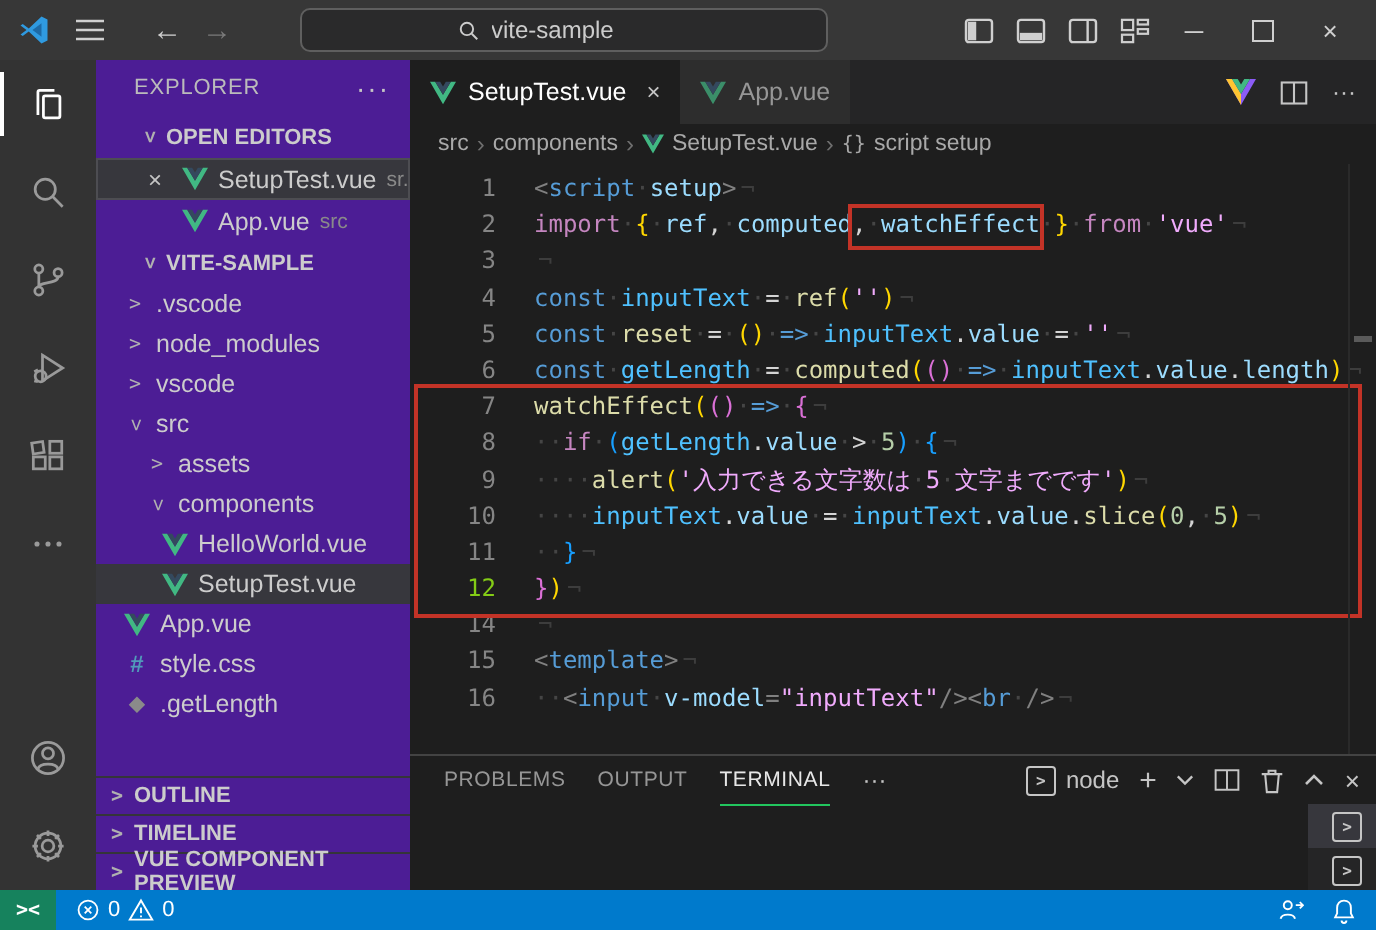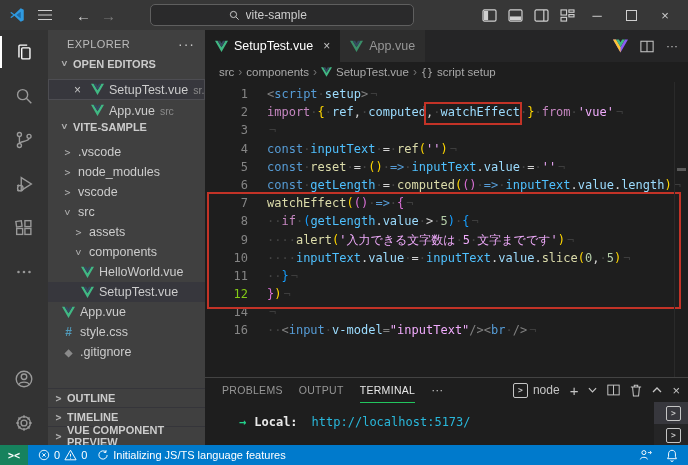--- a/index.html
+++ b/index.html
@@ -25,24 +25,24 @@
 
   
   .activitybar{width:48px;background:#333333;display:flex;flex-direction:column;align-items:center;flex:0 0 48px;}
   .ab-item{width:48px;height:44px;display:flex;align-items:center;justify-content:center;position:relative;}
   .ab-item.active::before{content:"";position:absolute;left:0;top:6px;bottom:6px;width:2px;background:#ffffff;}
   .ab-spacer{flex:1;}
   .ab-item svg{stroke:#9a9a9a;fill:none;stroke-width:1.5;}
   .ab-item.active svg{stroke:#ffffff;}
 
   
-  .sidebar{width:157px;background:#404040;flex:0 0 157px;display:flex;flex-direction:column;font-size:12.5px;min-height:0;}
+  .sidebar{width:157px;background:#4c1d95;flex:0 0 157px;display:flex;flex-direction:column;font-size:12.5px;min-height:0;}
   .sb-header{height:28px;display:flex;align-items:center;padding:0 10px 0 19px;color:#bbbbbb;font-size:11px;letter-spacing:.4px;flex:0 0 28px;}
   .sb-header .more{margin-left:auto;color:#c5c5c5;font-size:14px;letter-spacing:1px;}
-  .sb-sech{height:21px;display:flex;align-items:flex-start;gap:3px;padding-left:11px;color:#cccccc;font-weight:bold;font-size:11px;flex:0 0 21px;}
+  .sb-sech{height:21px;display:flex;align-items:center;gap:3px;padding-left:21px;color:#cccccc;font-weight:bold;font-size:11px;flex:0 0 21px;}
   .chev{display:inline-block;color:#b0b0b0;font-family:"DejaVu Sans Mono",monospace;font-size:10px;width:11px;text-align:center;flex:0 0 11px;}
   .chev.open{transform:rotate(90deg);}
   .oe-row{height:21px;display:flex;align-items:center;padding-left:26px;gap:5px;color:#cccccc;flex:0 0 21px;}
   .oe-row .cx{width:12px;color:#c5c5c5;font-size:12px;flex:0 0 12px;}
   .oe-row.sel{background:#37373d;outline:1px solid #4d4d52;outline-offset:-1px;}
   .oe-row .dim{color:#8a8a8a;font-size:10.5px;}
   .tree{flex:1;min-height:0;overflow:hidden;}
   .t-row{height:20px;display:flex;align-items:center;gap:5px;color:#cccccc;}
   .t-row.sel{background:#37373d;}
   .p1{padding-left:14px;} .p2{padding-left:25px;} .p3{padding-left:33px;}
@@ -310,21 +310,21 @@
               <polygon points="4.8,0 12,12 19.2,0 14.6,0 12,4.4 9.4,0" fill="#34495e"></polygon>
             </svg>
             <span>App.vue</span>
           </div>
         <div class="t-row p1">
             <span class="ficon css-badge">#</span>
             <span>style.css</span>
           </div>
         <div class="t-row p1">
             <span class="ficon git-badge">◆</span>
-            <span>.gitignore</span>
+            <span>.getLength</span>
           </div>
       </div>
       <div class="sb-bottom">
         <div class="sb-bot-row">
             <span class="chev">&gt;</span>
             <span>OUTLINE</span>
           </div>
         <div class="sb-bot-row">
             <span class="chev">&gt;</span>
             <span>TIMELINE</span>
@@ -390,20 +390,21 @@
             <div class="code-line"><span class="line-num">4</span><span class="line-text"><span class="tok-kw">const</span><span class="tok-ws">·</span><span class="tok-cvar">inputText</span><span class="tok-ws">·</span><span class="tok-op">=</span><span class="tok-ws">·</span><span class="tok-fn">ref</span><span class="tok-b1">(</span><span class="tok-str">''</span><span class="tok-b1">)</span><span class="tok-eol">¬</span></span></div>
             <div class="code-line"><span class="line-num">5</span><span class="line-text"><span class="tok-kw">const</span><span class="tok-ws">·</span><span class="tok-fn">reset</span><span class="tok-ws">·</span><span class="tok-op">=</span><span class="tok-ws">·</span><span class="tok-b1">()</span><span class="tok-ws">·</span><span class="tok-kw">=&gt;</span><span class="tok-ws">·</span><span class="tok-cvar">inputText</span><span class="tok-op">.</span><span class="tok-var">value</span><span class="tok-ws">·</span><span class="tok-op">=</span><span class="tok-ws">·</span><span class="tok-str">''</span><span class="tok-eol">¬</span></span></div>
             <div class="code-line"><span class="line-num">6</span><span class="line-text"><span class="tok-kw">const</span><span class="tok-ws">·</span><span class="tok-cvar">getLength</span><span class="tok-ws">·</span><span class="tok-op">=</span><span class="tok-ws">·</span><span class="tok-fn">computed</span><span class="tok-b1">(</span><span class="tok-b2">()</span><span class="tok-ws">·</span><span class="tok-kw">=&gt;</span><span class="tok-ws">·</span><span class="tok-cvar">inputText</span><span class="tok-op">.</span><span class="tok-var">value</span><span class="tok-op">.</span><span class="tok-var">length</span><span class="tok-b1">)</span><span class="tok-eol">¬</span></span></div>
             <div class="code-line"><span class="line-num">7</span><span class="line-text"><span class="tok-fn">watchEffect</span><span class="tok-b1">(</span><span class="tok-b2">()</span><span class="tok-ws">·</span><span class="tok-kw">=&gt;</span><span class="tok-ws">·</span><span class="tok-b2">{</span><span class="tok-eol">¬</span></span></div>
             <div class="code-line"><span class="line-num">8</span><span class="line-text"><span class="tok-ws">··</span><span class="tok-ctrl">if</span><span class="tok-ws">·</span><span class="tok-b3">(</span><span class="tok-cvar">getLength</span><span class="tok-op">.</span><span class="tok-var">value</span><span class="tok-ws">·</span><span class="tok-op">&gt;</span><span class="tok-ws">·</span><span class="tok-num">5</span><span class="tok-b3">)</span><span class="tok-ws">·</span><span class="tok-b3">{</span><span class="tok-eol">¬</span></span></div>
             <div class="code-line"><span class="line-num">9</span><span class="line-text"><span class="tok-ws">····</span><span class="tok-fn">alert</span><span class="tok-b1">(</span><span class="tok-str">'入力できる文字数は</span><span class="tok-ws">·</span><span class="tok-str">5</span><span class="tok-ws">·</span><span class="tok-str">文字までです'</span><span class="tok-b1">)</span><span class="tok-eol">¬</span></span></div>
             <div class="code-line"><span class="line-num">10</span><span class="line-text"><span class="tok-ws">····</span><span class="tok-cvar">inputText</span><span class="tok-op">.</span><span class="tok-var">value</span><span class="tok-ws">·</span><span class="tok-op">=</span><span class="tok-ws">·</span><span class="tok-cvar">inputText</span><span class="tok-op">.</span><span class="tok-var">value</span><span class="tok-op">.</span><span class="tok-fn">slice</span><span class="tok-b1">(</span><span class="tok-num">0</span><span class="tok-op">,</span><span class="tok-ws">·</span><span class="tok-num">5</span><span class="tok-b1">)</span><span class="tok-eol">¬</span></span></div>
             <div class="code-line"><span class="line-num">11</span><span class="line-text"><span class="tok-ws">··</span><span class="tok-b3">}</span><span class="tok-eol">¬</span></span></div>
             <div class="code-line"><span class="line-num cur">12</span><span class="line-text"><span class="tok-b2">}</span><span class="tok-b1">)</span><span class="tok-eol">¬</span></span></div>
             <div class="code-line"><span class="line-num">14</span><span class="line-text"><span class="tok-eol">¬</span></span></div>
+            <div class="code-line"><span class="line-num">15</span><span class="line-text"><span class="tok-punct">&lt;</span><span class="tok-tag">template</span><span class="tok-punct">&gt;</span><span class="tok-eol">¬</span></span></div>
             <div class="code-line"><span class="line-num">16</span><span class="line-text"><span class="tok-ws">··</span><span class="tok-punct">&lt;</span><span class="tok-tag">input</span><span class="tok-ws">·</span><span class="tok-attr">v-model</span><span class="tok-punct">=</span><span class="tok-str">"inputText"</span><span class="tok-punct">/&gt;&lt;</span><span class="tok-tag">br</span><span class="tok-ws">·</span><span class="tok-punct">/&gt;</span><span class="tok-eol">¬</span></span></div>
           </div>
         <div class="anno anno-import"></div>
         <div class="anno anno-block"></div>
         <div class="vscroll">
             <div class="scroll-marker"></div>
           </div>
       </div>
 
       <div class="panel">
@@ -427,23 +428,20 @@
               </svg>
             <svg width="12" height="13" viewBox="0 0 14 15">
                 <path d="M1 3.5h12M5 3.5V1.5h4v2M3 3.5l1 10.5h6l1-10.5" fill="none" stroke="#c5c5c5" stroke-width="1.2"></path>
               </svg>
             <svg width="10" height="6" viewBox="0 0 10 6">
                 <path d="M1 5l4-4 4 4" fill="none" stroke="#c5c5c5" stroke-width="1.3"></path>
               </svg>
             <span style="font-size:13px;">×</span>
           </div>
         </div>
-        <div class="term-content">
-          <span class="t-arrow">→</span><span class="t-label">Local:</span><span class="t-url">http://localhost:5173/</span>
-        </div>
         <div class="term-list">
           <div class="tl-row sel">
               <span class="term-badge">&gt;</span>
             </div>
           <div class="tl-row">
               <span class="term-badge">&gt;</span>
             </div>
         </div>
       </div>
     </div>
@@ -455,26 +453,20 @@
       <svg width="12" height="12" viewBox="0 0 16 16">
           <circle cx="8" cy="8" r="6.3" fill="none" stroke="#fff" stroke-width="1.2"></circle>
           <path d="M5.8 5.8l4.4 4.4M10.2 5.8l-4.4 4.4" stroke="#fff" stroke-width="1.2"></path>
         </svg>
       <span>0</span>
       <svg width="13" height="12" viewBox="0 0 16 15">
           <path d="M8 1.5L15 13.5H1z" fill="none" stroke="#fff" stroke-width="1.2"></path>
           <path d="M8 6v3.5M8 11v1" stroke="#fff" stroke-width="1.2"></path>
         </svg>
       <span>0</span>
-    </div>
-    <div class="sb-item">
-      <svg width="12" height="12" viewBox="0 0 16 16">
-          <path d="M13.5 8a5.5 5.5 0 1 1-1.6-3.9M12 1.5v3h-3" fill="none" stroke="#fff" stroke-width="1.3"></path>
-        </svg>
-      <span>Initializing JS/TS language features</span>
     </div>
     <div class="sb-right">
       <span class="sb-item">No tsconfig</span>
       <span class="sb-item">
           <span class="dbl-check">✓✓</span>
           <span>Prettier</span>
         </span>
       <svg width="13" height="12" viewBox="0 0 16 15">
           <circle cx="6" cy="4.5" r="2.5" fill="none" stroke="#fff" stroke-width="1.2"></circle>
           <path d="M1.5 13c.7-3.5 8.3-3.5 9 0" fill="none" stroke="#fff" stroke-width="1.2"></path>

